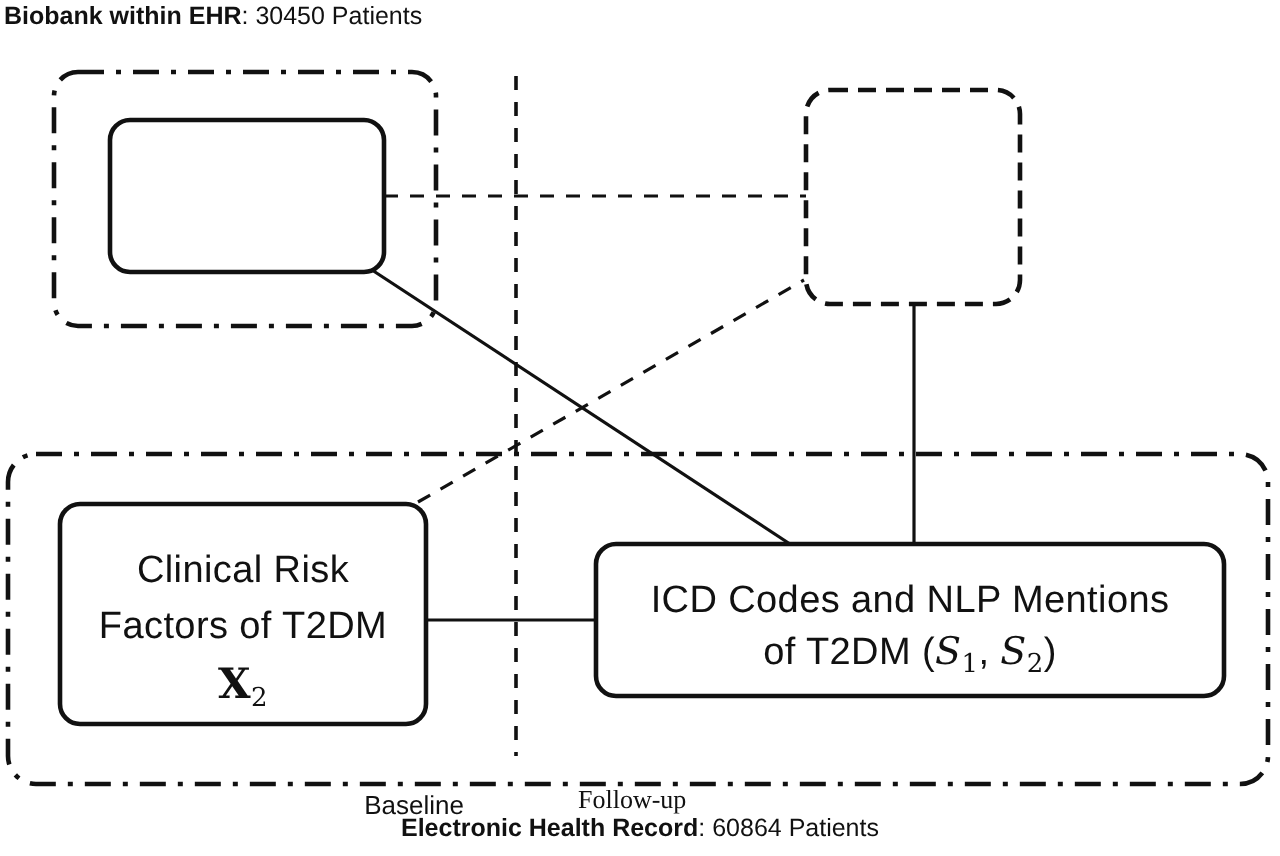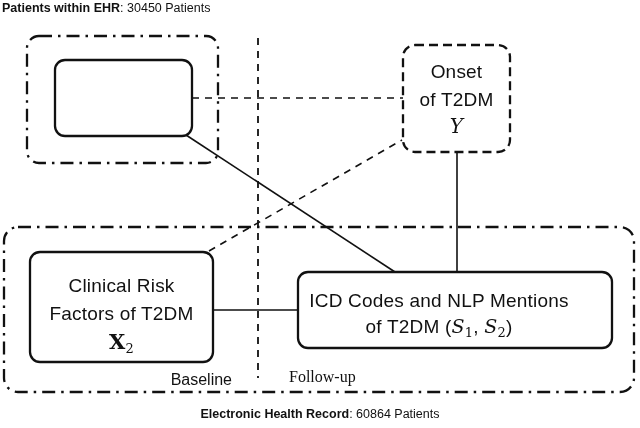--- a/index.html
+++ b/index.html
@@ -29,29 +29,30 @@
     justify-content: center;
     text-align: center;
     font-size: 19px;
     letter-spacing: 0.2px;
     line-height: 1.15;
     pointer-events: none;
   }
   .gene-text     { left: 55px;  top: 60px;  width: 137px; height: 76px;  gap: 5px; }
   .onset-text    { left: 403px; top: 45px;  width: 107px; height: 107px; gap: 6px; }
   .clinical-text { left: 30px;  top: 252px; width: 183px; height: 124px; gap: 6px; }
-  .icd-text      { left: 282px; top: 272px; width: 314px; height: 84px;  gap: 4px; }
+  .icd-text      { left: 298px; top: 272px; width: 314px; height: 84px;  gap: 4px; }
   .msym  { font-family: "DejaVu Serif", serif; font-size: 21px; line-height: 1; }
   .mbf   { font-weight: 700; font-style: normal; }
   .mit   { font-style: italic; font-family: "DejaVu Serif", serif; }
   .msub  { font-family: "DejaVu Serif", serif; font-size: 13px; position: relative; top: 4px; }
   .phase-label {
     position: absolute;
-    font-size: 16px;
+    font-size: 13px;
     white-space: nowrap;
+    margin-top: 24px;
   }
   .baseline-label { left: 132px; top: 371px; width: 100px; text-align: right; }
   .followup-label { left: 289px; top: 368px; font-family: Liberation Serif, serif; }
 </style>
 </head>
 <body>
 
 <div class="canvas">
 
   <svg class="layer" width="640" height="428" viewBox="0 0 640 428">
@@ -67,29 +68,24 @@
     <rect x="27" y="36" width="191" height="127" rx="12" fill="none" stroke="#111111" stroke-width="2.3" stroke-dasharray="13 6 2.5 6"></rect>
     <rect x="4" y="227" width="630" height="165" rx="14" fill="none" stroke="#111111" stroke-width="2.3" stroke-dasharray="13 6 2.5 6"></rect>
 
     <rect x="55" y="60" width="137" height="76" rx="10" fill="#ffffff" stroke="#111111" stroke-width="2.3"></rect>
     <rect x="403" y="45" width="107" height="107" rx="12" fill="#ffffff" stroke="#111111" stroke-width="2.3" stroke-dasharray="9 5"></rect>
     <rect x="30" y="252" width="183" height="110" rx="10" fill="#ffffff" stroke="#111111" stroke-width="2.3"></rect>
     <rect x="298" y="272" width="314" height="76" rx="10" fill="#ffffff" stroke="#111111" stroke-width="2.3"></rect>
   </svg>
 
   <div class="corner-label toplabel">
-    <span class="lbl-bold">Patients within EHR</span><span>: 30450 Patients</span>
+    <span class="lbl-bold">Biobank within EHR</span><span>: 30450 Patients</span>
   </div>
 
 
-  <div class="nodetext onset-text">
-    <div>Onset</div>
-    <div>of T2DM</div>
-    <div class="msym mit" style="font-size:20px">Y</div>
-  </div>
 
   <div class="nodetext clinical-text">
     <div>Clinical Risk</div>
     <div>Factors of T2DM</div>
     <div class="msym"><span class="mbf" style="font-family:'DejaVu Serif',serif">X</span><span class="msub">2</span></div>
   </div>
 
   <div class="nodetext icd-text">
     <div>ICD Codes and NLP Mentions</div>
     <div><span>of T2DM (</span><span class="mit">S</span><span class="msub">1</span><span>, </span><span class="mit">S</span><span class="msub">2</span><span>)</span></div>

